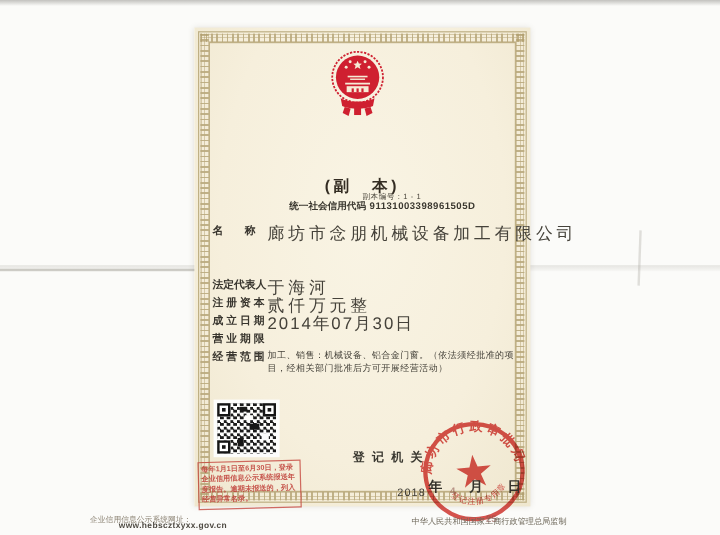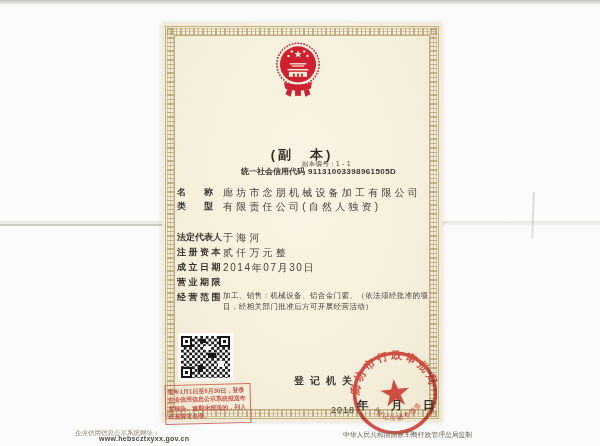--- a/index.html
+++ b/index.html
@@ -37,21 +37,21 @@
     font-family:"Liberation Serif","DejaVu Serif",serif;font-size:33px;font-weight:bold;
     letter-spacing:12px;text-indent:12px;color:#30261a;}
   .subtitle{position:absolute;left:0;top:123px;width:100%;text-align:center;
     font-size:13px;font-weight:bold;letter-spacing:3px;color:#332c22;}
   .copy-no{position:absolute;left:140px;top:137px;font-size:6.3px;color:#4a463c;letter-spacing:.5px;}
   .credit{position:absolute;left:79px;top:143px;font-size:8px;font-weight:bold;color:#3a372f;white-space:nowrap;}
   .credit .code{font-weight:bold;letter-spacing:.4px;margin-left:3px;margin-top:40px;}
 
   .frow{position:absolute;left:15px;white-space:nowrap;}
   .flabel{display:inline-block;width:46px;font-size:9px;font-weight:bold;color:#38352e;vertical-align:top;}
-  .fvalue{display:inline-block;font-size:10px;color:#45423a;letter-spacing:3.2px;vertical-align:top;}
+  .fvalue{display:inline-block;font-size:14px;color:#45423a;letter-spacing:3.2px;vertical-align:top;}
   .r1{top:163px}.r2{top:177px}.r3{top:190px}.r4{top:208px}
   .r5{top:223px}.r6{top:238px}.r7{top:253px}.r8{top:268px}
   .r6 .fvalue{letter-spacing:1.6px;}
   .r8 .fvalue{width:206px;font-size:7.5px;letter-spacing:.4px;line-height:1.45;white-space:normal;}
 
   
   .qr{position:absolute;left:16px;top:310px;width:55px;height:48px;background:#fdfdfc;}
   .qr-bg{position:absolute;inset:3px;
     background:repeating-conic-gradient(#1b1b1b 0% 25%,rgba(255,255,255,0) 0% 50%) 0 0/5.5px 5.5px;}
   .qr-f{position:absolute;width:11px;height:11px;border:2px solid #161616;background:#fff;box-sizing:border-box;}
@@ -137,23 +137,20 @@
 
     <div class="subtitle">(副　本)</div>
     <div class="copy-no">副本编号：1 - 1</div>
     <div class="credit">
       <span>统一社会信用代码</span><span class="code">91131003398961505D</span>
     </div>
 
     <div class="frow r1">
       <span class="flabel">名　　称</span><span class="fvalue">廊坊市念朋机械设备加工有限公司</span>
     </div>
-    <div class="frow r2">
-      <span class="flabel">类　　型</span><span class="fvalue">有限责任公司(自然人独资)</span>
-    </div>
     <div class="frow r4">
       <span class="flabel">法定代表人</span><span class="fvalue">于海河</span>
     </div>
     <div class="frow r5">
       <span class="flabel">注 册 资 本</span><span class="fvalue">贰仟万元整</span>
     </div>
     <div class="frow r6">
       <span class="flabel">成 立 日 期</span><span class="fvalue">2014年07月30日</span>
     </div>
     <div class="frow r7">

